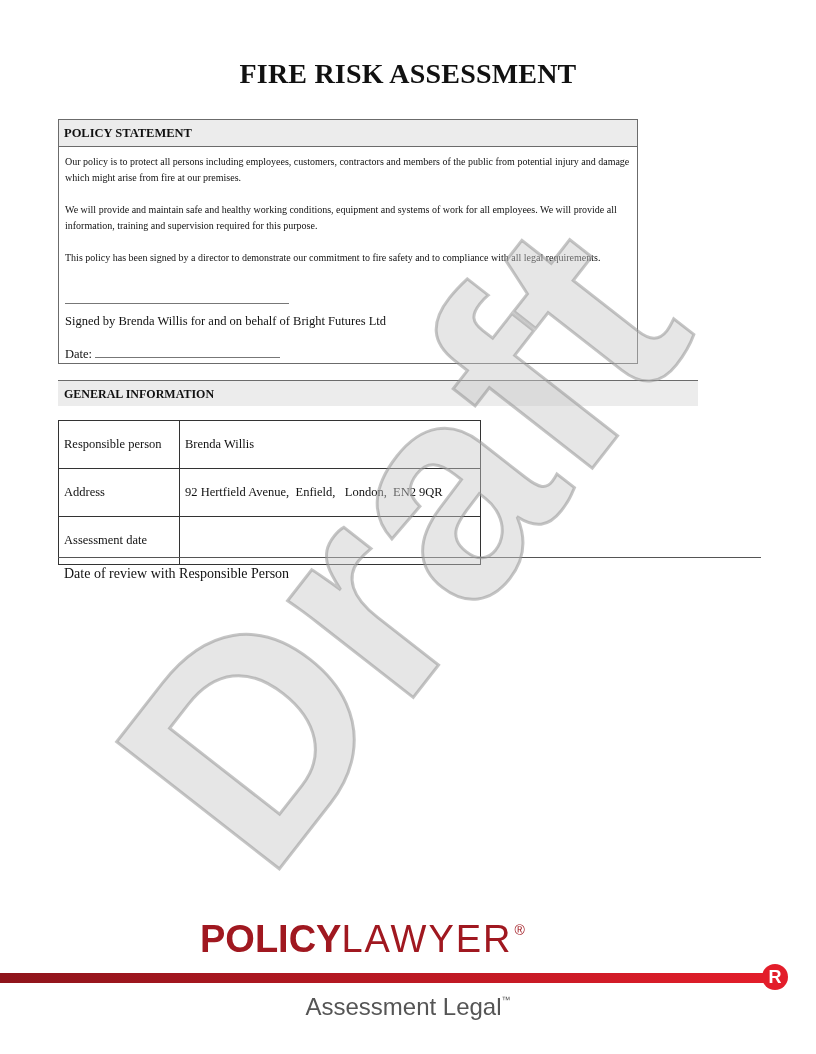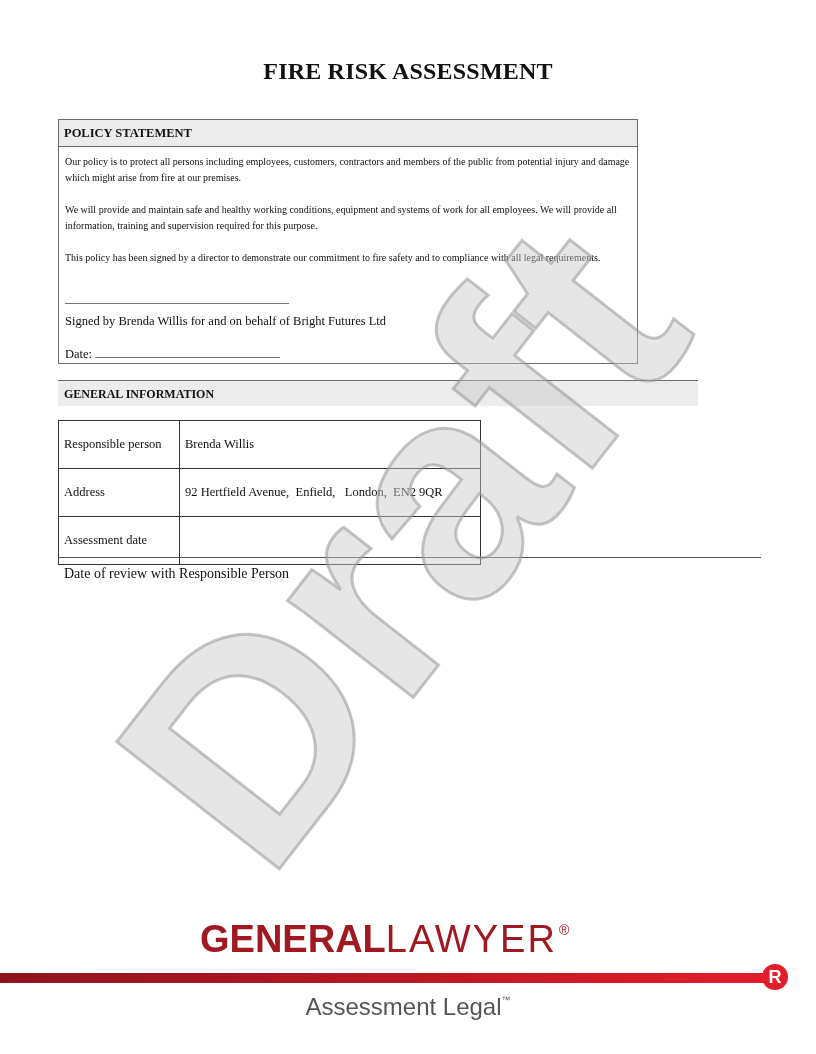--- a/index.html
+++ b/index.html
@@ -1,17 +1,17 @@
 <!DOCTYPE html>
 <html><head>
 <meta charset="utf-8">
 <style>
   html, body { margin: 0; padding: 0; }
   body { width: 816px; height: 1054px; background: #ffffff; position: relative; overflow: hidden; font-family: "Liberation Serif", "DejaVu Serif", serif; color: #111; }
-  .title { position: absolute; left: 0; width: 816px; top: 58px; text-align: center; font-weight: bold; font-size: 24px; letter-spacing: 0.2px; }
+  .title { position: absolute; left: 0; width: 816px; top: 58px; text-align: center; font-weight: bold; font-size: 28px; letter-spacing: 0.2px; }
   .section-box { position: absolute; left: 58px; width: 580px; top: 119px; height: 245px; border: 1.5px solid #6b6b6b; box-sizing: border-box; }
   .section-head { background: #ececec; border-bottom: 1.5px solid #6b6b6b; height: 26px; line-height: 26px; padding-left: 5px; font-weight: bold; font-size: 12.5px; }
   .para { font-size: 10px; line-height: 16px; padding: 0 6px; margin: 7px 0 0 0; }
   .para + .para { margin-top: 16px; }
   .sigline { position: absolute; left: 6px; top: 183px; width: 224px; border-top: 1px solid #777; }
   .signed { position: absolute; left: 6px; top: 194px; font-size: 12.5px; }
   .date-line { position: absolute; left: 6px; top: 226px; font-size: 12.5px; }
   .date-line .blank { display: inline-block; width: 185px; border-bottom: 1px solid #777; height: 11px; vertical-align: baseline; margin-left: 3px; }
   .gen-head { position: absolute; left: 58px; width: 640px; top: 380px; height: 26px; border-top: 1.5px solid #6b6b6b; background: #ececec; box-sizing: border-box; line-height: 26px; padding-left: 6px; font-weight: bold; font-size: 12px; }
   table.info { position: absolute; left: 58px; top: 420px; border-collapse: collapse; font-size: 12.5px; }
@@ -67,19 +67,19 @@
   </table>
 
 <div class="review-rule"></div>
 <div class="review-text">Date of review with Responsible Person</div>
 
 <svg class="watermark" viewBox="0 0 816 1054">
   <text x="0" y="0" transform="translate(420 560) rotate(-52)" text-anchor="middle" dominant-baseline="middle" font-family="Liberation Sans, DejaVu Sans, sans-serif" font-weight="bold" font-size="300" fill="rgba(200,200,200,0.45)" stroke="rgba(150,150,150,0.55)" stroke-width="3">Draft</text>
 </svg>
 
 <div class="logo">
-  <span class="bold">GENERAL</span><span class="thin">LAWYER</span><sup>®</sup>
+  <span class="bold">POLICY</span><span class="thin">LAWYER</span><sup>®</sup>
 </div>
 <div class="redline"></div>
 <div class="rbadge">R</div>
 <div class="tagline">
   <span>Assessment Legal</span><sup>™</sup>
 </div>
 
 </body></html>

